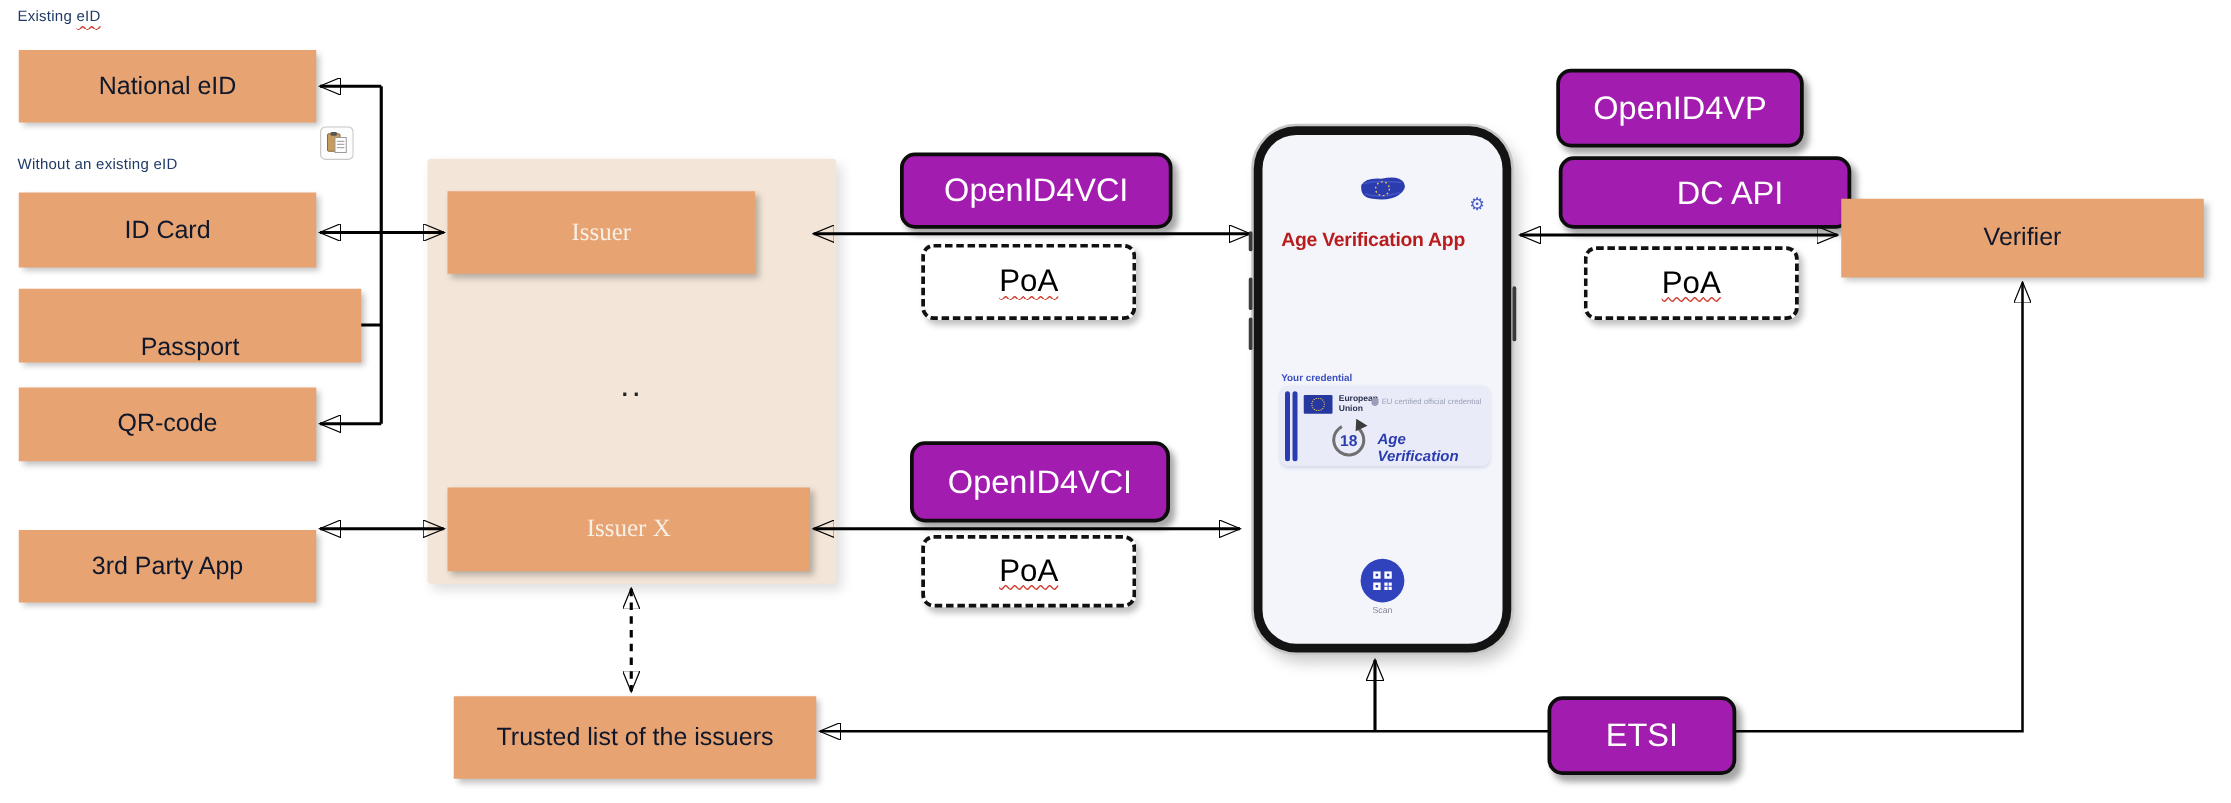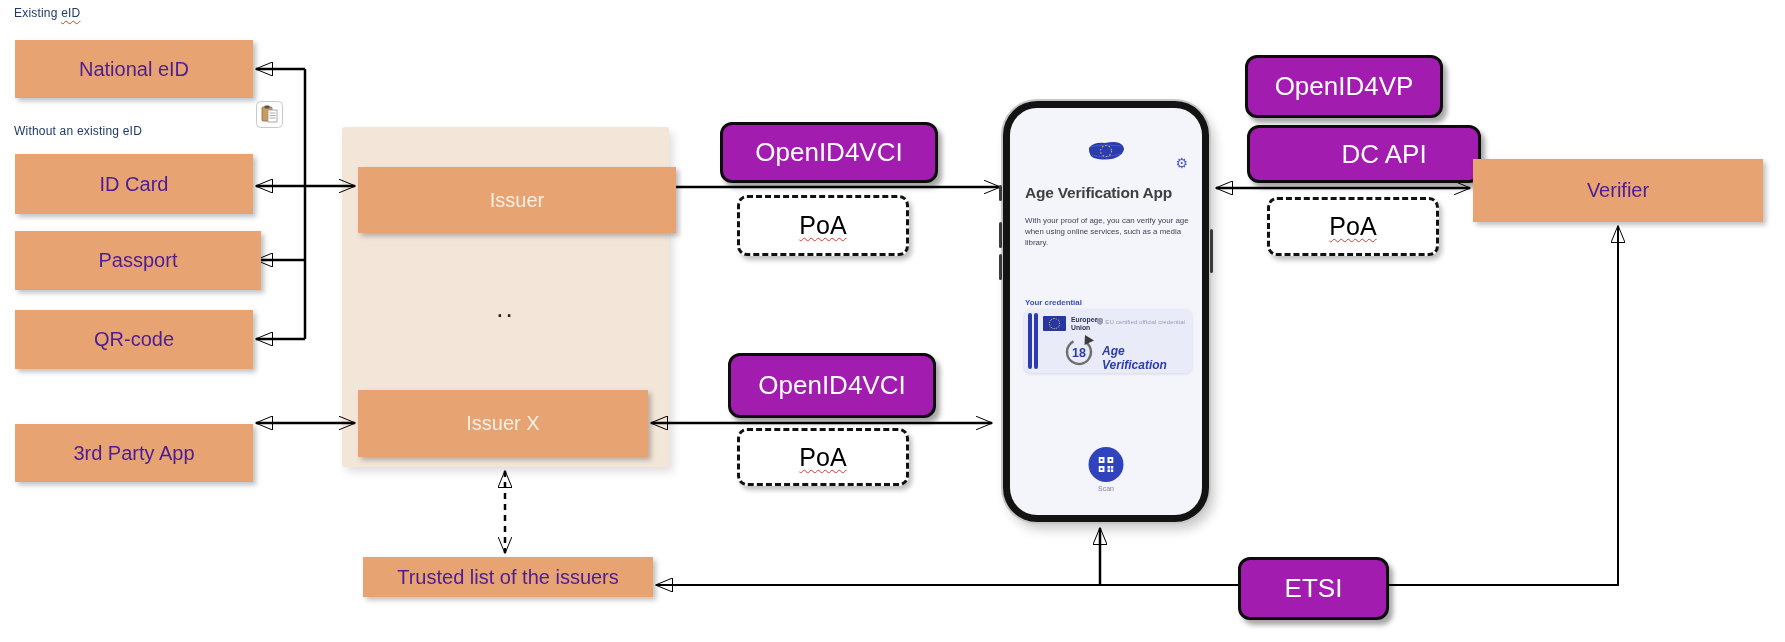--- a/index.html
+++ b/index.html
@@ -2,21 +2,21 @@
 <html><head>
 <meta charset="utf-8">
 <style>
   html,body{margin:0;padding:0;background:#fff;}
   body{font-family:"Liberation Sans", sans-serif;}
   .canvas{position:relative;width:1785px;height:642px;background:#fff;overflow:hidden;}
 
   .hdg{position:absolute;font-size:12px;color:#1f3a66;letter-spacing:.2px;}
   .sq{text-decoration:underline;text-decoration-style:wavy;text-decoration-color:#d23f31;text-decoration-thickness:1px;text-underline-offset:3px;}
 
-  .obox{position:absolute;background:#e7a372;color:#4c1d95;display:flex;align-items:center;justify-content:center;
+  .obox{position:absolute;background:#e7a372;color:#0f172a;display:flex;align-items:center;justify-content:center;
         font-size:20px;box-shadow:3px 3px 5px rgba(0,0,0,.25);text-align:center;z-index:3;}
   .obox.cream{color:#f8efe5;}
 
   .container{position:absolute;left:342px;top:127px;width:327px;height:340px;background:#f3e5d7;
              box-shadow:4px 5px 9px rgba(0,0,0,.13);border-radius:3px;z-index:1;}
   .dots{position:absolute;left:342px;top:288px;width:327px;height:40px;line-height:40px;text-align:center;
         font-size:26px;color:#222;letter-spacing:2px;z-index:3;}
 
   .dbox{position:absolute;background:#a21caf;border:3px solid #0c0c0c;border-radius:12px;color:#fff;
         display:flex;align-items:center;justify-content:center;font-size:26px;
@@ -28,21 +28,21 @@
   .arrows{position:absolute;left:0;top:0;z-index:2;pointer-events:none;}
   .arrows path, .arrows line{stroke:#000;fill:none;}
 
   .pasteicon{position:absolute;left:256px;top:101px;width:27px;height:27px;z-index:3;}
 
   
   .phone{position:absolute;left:1003px;top:101px;width:206px;height:421px;background:#131313;border-radius:34px;
          box-shadow:0 0 0 2px #c6c6c6, 5px 7px 12px rgba(0,0,0,.22);z-index:3;}
   .screen{position:absolute;left:7px;top:7px;right:7px;bottom:7px;background:#f4f5fb;border-radius:27px;overflow:hidden;}
   .sbtn{position:absolute;width:3px;background:#3a3a3a;border-radius:2px;}
-  .title{position:absolute;left:15px;top:76px;font-size:15.5px;font-weight:800;color:#404040;letter-spacing:-.2px;}
+  .title{position:absolute;left:15px;top:76px;font-size:15.5px;font-weight:800;color:#b91c1c;letter-spacing:-.2px;}
   .ptext{position:absolute;left:15px;right:12px;font-size:7.9px;line-height:1.4;color:#3e4152;}
   .credlbl{position:absolute;left:15px;top:190px;font-size:7.9px;font-weight:700;color:#3b4fc0;}
   .card{position:absolute;left:14px;right:10px;top:201px;height:64px;background:#e9ecf8;border-radius:7px;
         box-shadow:0 1px 3px rgba(60,70,150,.18);}
   .cbar{position:absolute;top:4px;bottom:4px;width:3.5px;background:#2b3cae;border-radius:2px;}
   .flag{position:absolute;left:19px;top:7px;width:23px;height:15px;background:#26379f;border-radius:1px;
         display:flex;align-items:center;justify-content:center;}
   .flag .stars{width:9px;height:9px;border:1px dotted #e8c45a;border-radius:50%;}
   .cissuer{position:absolute;left:47px;top:7px;width:36px;font-size:6.8px;font-weight:700;color:#2c3050;line-height:1.25;}
   .ccert{position:absolute;right:7px;top:9px;font-size:6.2px;color:#9ba0b8;display:flex;align-items:center;gap:2px;}
@@ -66,21 +66,21 @@
     <span>Existing </span><span class="sq">eID</span>
   </div>
   <div class="hdg" style="left:14px;top:124px;">Without an existing eID</div>
 
   <div class="obox" style="left:15px;top:40px;width:238px;height:58px;">
     <span>National eID</span>
   </div>
   <div class="obox" style="left:15px;top:154px;width:238px;height:60px;">
     <span>ID Card</span>
   </div>
-  <div class="obox" style="left:15px;top:231px;width:246px;height:59px;">
+  <div class="obox" style="left:15px;top:231px;width:274px;height:59px;align-items:flex-end;">
     <span>Passport</span>
   </div>
   <div class="obox" style="left:15px;top:310px;width:238px;height:59px;">
     <span>QR-code</span>
   </div>
   <div class="obox" style="left:15px;top:393px;width:238px;height:58px;margin-top:31px;">
     <span>3rd Party App</span>
   </div>
 
   <div class="pasteicon">
@@ -89,29 +89,29 @@
       <rect x="6" y="6" width="10" height="14" rx="1" fill="#c89b5e" stroke="#8a6a3c" stroke-width="0.8"></rect>
       <rect x="8.5" y="4.5" width="5" height="3" rx="1" fill="#555"></rect>
       <rect x="12" y="9" width="9" height="12" fill="#fff" stroke="#9a9a9a" stroke-width="0.8"></rect>
       <line x1="13.5" y1="12" x2="19.5" y2="12" stroke="#aaa" stroke-width="1"></line>
       <line x1="13.5" y1="14.5" x2="19.5" y2="14.5" stroke="#aaa" stroke-width="1"></line>
       <line x1="13.5" y1="17" x2="19.5" y2="17" stroke="#aaa" stroke-width="1"></line>
     </svg>
   </div>
 
   <div class="container"></div>
-  <div class="obox cream" style="left:358px;top:167px;width:318px;height:66px;">
+  <div class="obox cream" style="left:358px;top:153px;width:246px;height:66px;font-family:Liberation Serif, serif;">
     <span>Issuer</span>
   </div>
   <div class="dots">..</div>
-  <div class="obox cream" style="left:358px;top:390px;width:290px;height:67px;">
+  <div class="obox cream" style="left:358px;top:390px;width:290px;height:67px;font-family:Liberation Serif, serif;">
     <span>Issuer X</span>
   </div>
 
-  <div class="obox trusted" style="left:363px;top:557px;width:290px;height:40px;">
+  <div class="obox trusted" style="left:363px;top:557px;width:290px;height:66px;">
     <span>Trusted list of the issuers</span>
   </div>
 
   <div class="dbox" style="left:720px;top:122px;width:212px;height:55px;">OpenID4VCI</div>
   <div class="dbox" style="left:728px;top:353px;width:202px;height:59px;">OpenID4VCI</div>
   <div class="dbox" style="left:1245px;top:55px;width:192px;height:57px;">OpenID4VP</div>
   <div class="dbox" style="left:1247px;top:125px;width:188px;height:52px;padding-left:40px;">DC API</div>
   <div class="dbox" style="left:1238px;top:557px;width:145px;height:57px;">ETSI</div>
 
   <div class="poa" style="left:737px;top:195px;width:166px;height:55px;">
@@ -137,21 +137,20 @@
       <div class="eulogo">
         <svg width="40" height="22" viewBox="0 0 40 22">
           <path d="M3,8 Q7,2 19,3 Q33,0 37,6 Q40,11 33,16 Q26,21 12,19 Q2,18 3,8 Z" fill="#2b3cae"></path>
           <path d="M5,7 Q14,4 35,6" stroke="#4456c4" stroke-width="1.2" fill="none"></path>
           <path d="M6,15 Q18,19 34,14" stroke="#4456c4" stroke-width="1.2" fill="none"></path>
           <circle cx="20" cy="11" r="5.5" fill="none" stroke="#e8c45a" stroke-width="1.1" stroke-dasharray="1.4 2.1"></circle>
         </svg>
       </div>
       <div class="gear">⚙</div>
       <div class="title">Age Verification App</div>
-      <div class="ptext" style="top:107px;">With your proof of age, you can verify your age when using online services, such as a media library.</div>
       <div class="credlbl">Your credential</div>
       <div class="card">
         <div class="cbar" style="left:4px;"></div>
         <div class="cbar" style="left:10px;"></div>
         <div class="flag">
             <div class="stars"></div>
           </div>
         <div class="cissuer">European Union</div>
         <div class="ccert">
           <svg width="6" height="7" viewBox="0 0 6 7">

